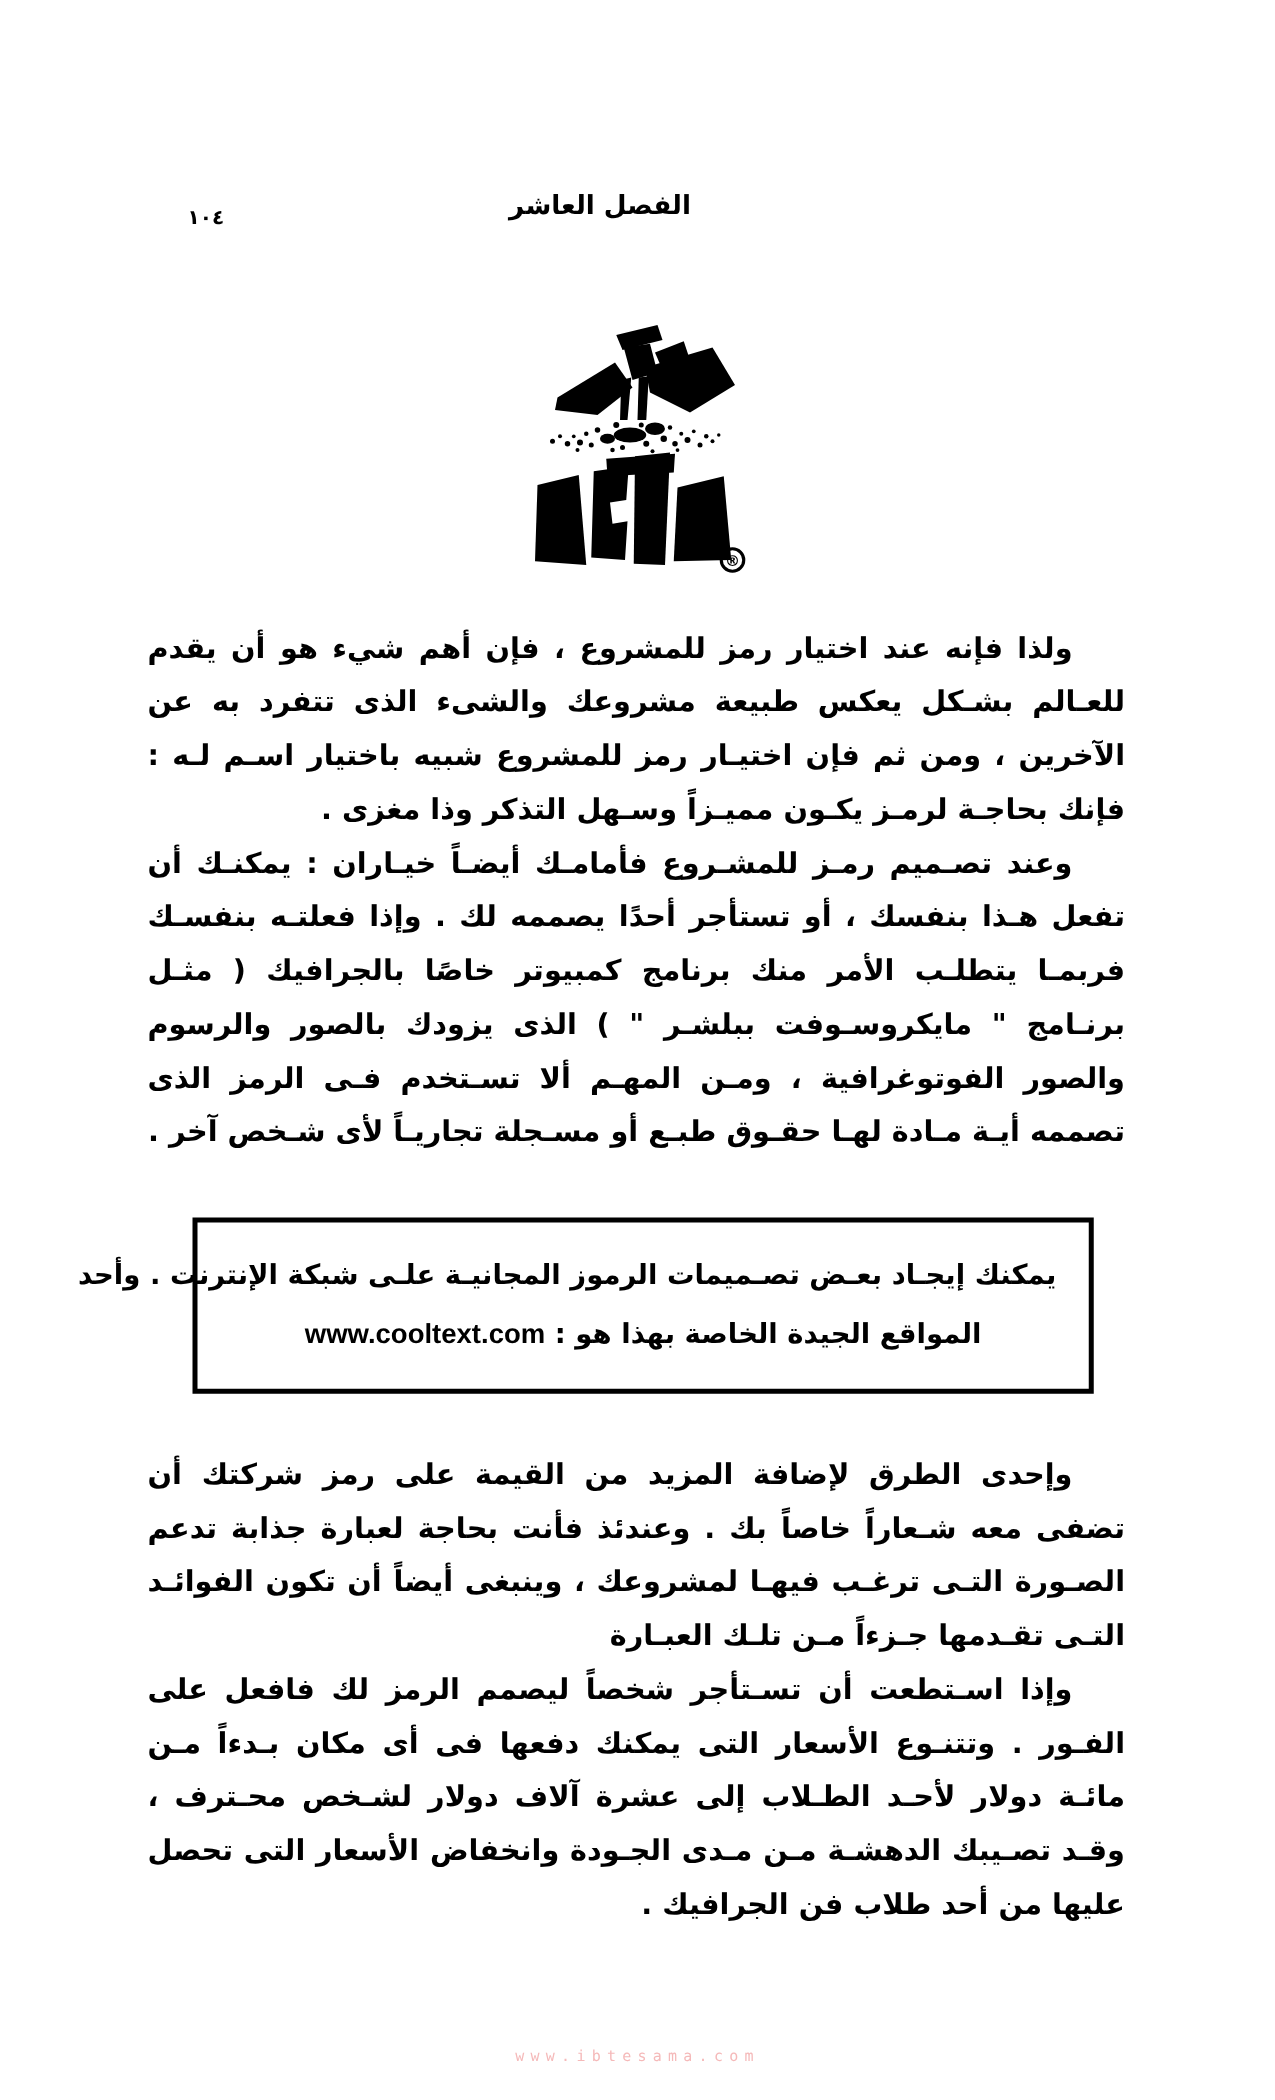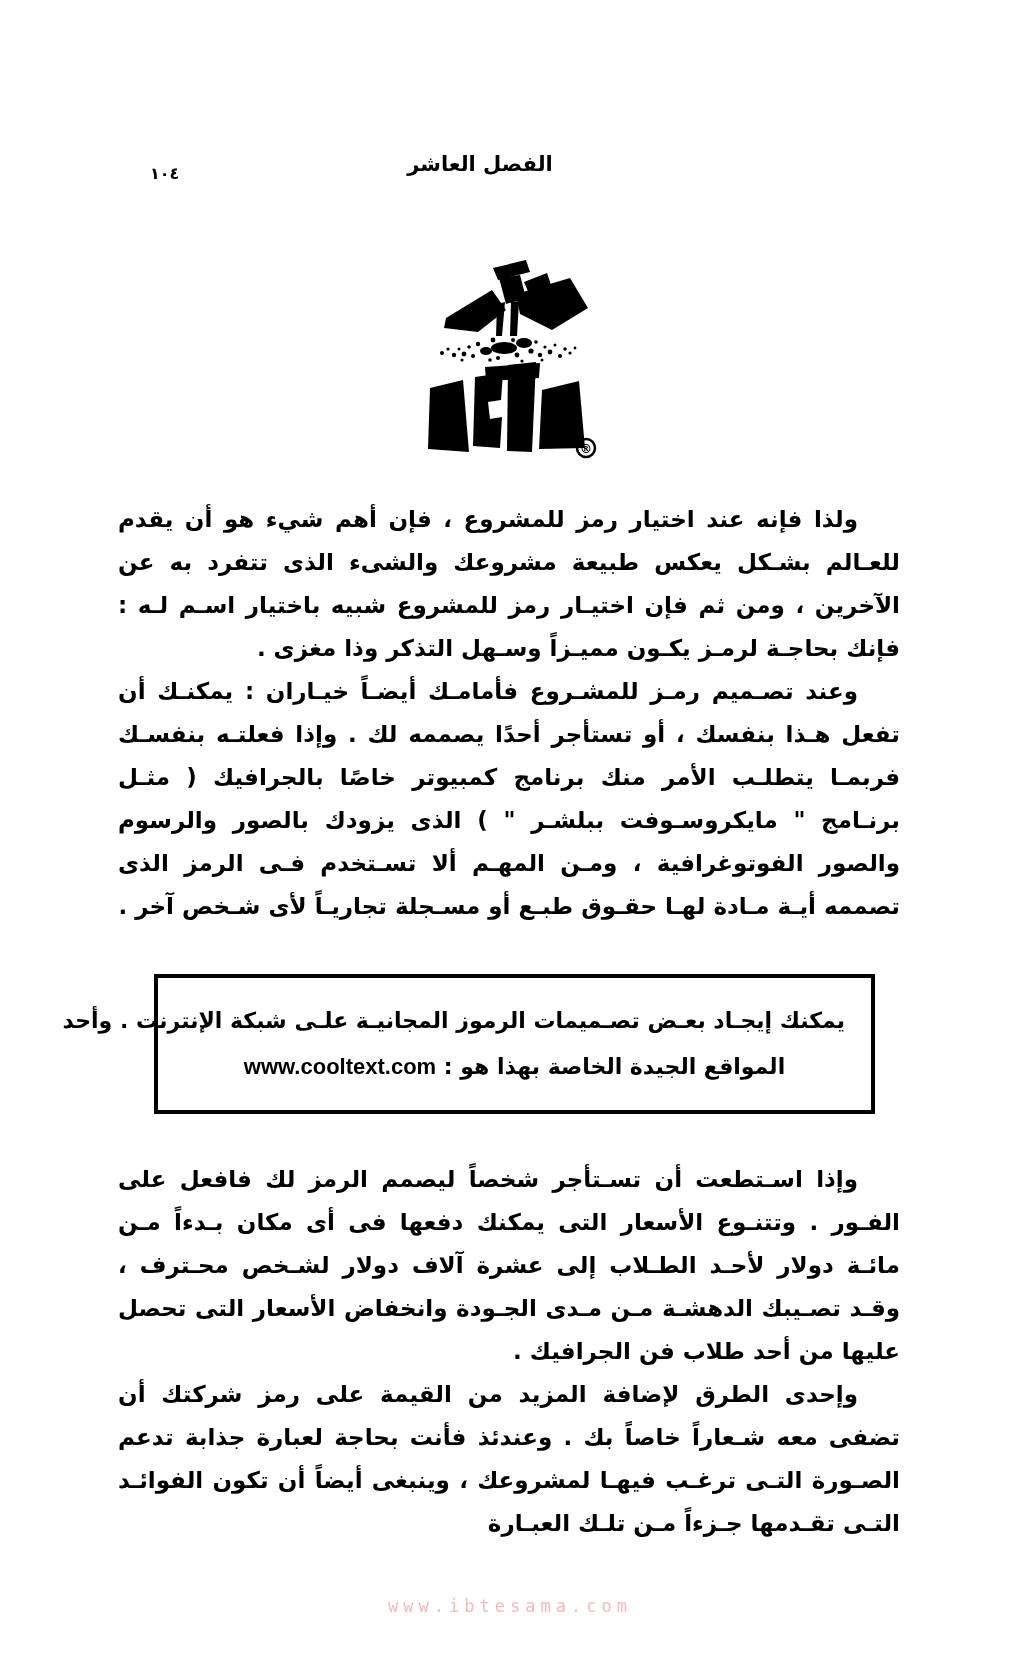--- a/index.html
+++ b/index.html
@@ -71,25 +71,25 @@
   .callout-url {
     font-family: Liberation Sans, sans-serif;
     font-weight: bold;
     direction: ltr;
     unicode-bidi: embed;
   }
 
   
   .watermark {
     position: absolute;
-    top: 1596px;
+    top: 1638px;
     left: 50%;
     transform: translateX(-50%);
     font-family: "DejaVu Sans Mono", monospace;
-    font-size: 17px;
+    font-size: 12px;
     letter-spacing: 5px;
     color: #f5b9b9;
     direction: ltr;
     white-space: nowrap;
   }
 </style>
 </head>
 <body>
 
 <div class="page">
@@ -166,19 +166,19 @@
     <p class="body-par">وعند تصـميم رمـز للمشـروع فأمامـك أيضـاً خيـاران : يمكنـك أن تفعل هـذا بنفسك ، أو تستأجر أحدًا يصممه لك . وإذا فعلتـه بنفسـك فربمـا يتطلـب الأمر منك برنامج كمبيوتر خاصًا بالجرافيك ( مثـل برنـامج " مايكروسـوفت ببلشـر " ) الذى يزودك بالصور والرسوم والصور الفوتوغرافية ، ومـن المهـم ألا تسـتخدم فـى الرمز الذى تصممه أيـة مـادة لهـا حقـوق طبـع أو مسـجلة تجاريـاً لأى شـخص آخر .</p>
 
     <div class="callout-box">
       <div class="callout-line">يمكنك إيجـاد بعـض تصـميمات الرموز المجانيـة علـى شبكة الإنترنت . وأحد</div>
       <div class="callout-line">
         <span>المواقع الجيدة الخاصة بهذا هو :</span>
         <span class="callout-url">www.cooltext.com</span>
       </div>
     </div>
 
+    <p class="body-par">وإحدى الطرق لإضافة المزيد من القيمة على رمز شركتك أن تضفى معه شـعاراً خاصاً بك . وعندئذ فأنت بحاجة لعبارة جذابة تدعم الصـورة التـى ترغـب فيهـا لمشروعك ، وينبغى أيضاً أن تكون الفوائـد التـى تقـدمها جـزءاً مـن تلـك العبـارة</p>
     <p class="body-par">وإذا اسـتطعت أن تسـتأجر شخصاً ليصمم الرمز لك فافعل على الفـور . وتتنـوع الأسعار التى يمكنك دفعها فى أى مكان بـدءاً مـن مائـة دولار لأحـد الطـلاب إلى عشرة آلاف دولار لشـخص محـترف ، وقـد تصـيبك الدهشـة مـن مـدى الجـودة وانخفاض الأسعار التى تحصل عليها من أحد طلاب فن الجرافيك .</p>
-    <p class="body-par">وإحدى الطرق لإضافة المزيد من القيمة على رمز شركتك أن تضفى معه شـعاراً خاصاً بك . وعندئذ فأنت بحاجة لعبارة جذابة تدعم الصـورة التـى ترغـب فيهـا لمشروعك ، وينبغى أيضاً أن تكون الفوائـد التـى تقـدمها جـزءاً مـن تلـك العبـارة</p>
   </div>
 
   <div class="watermark">www.ibtesama.com</div>
 
 </div>
 
 </body></html>

